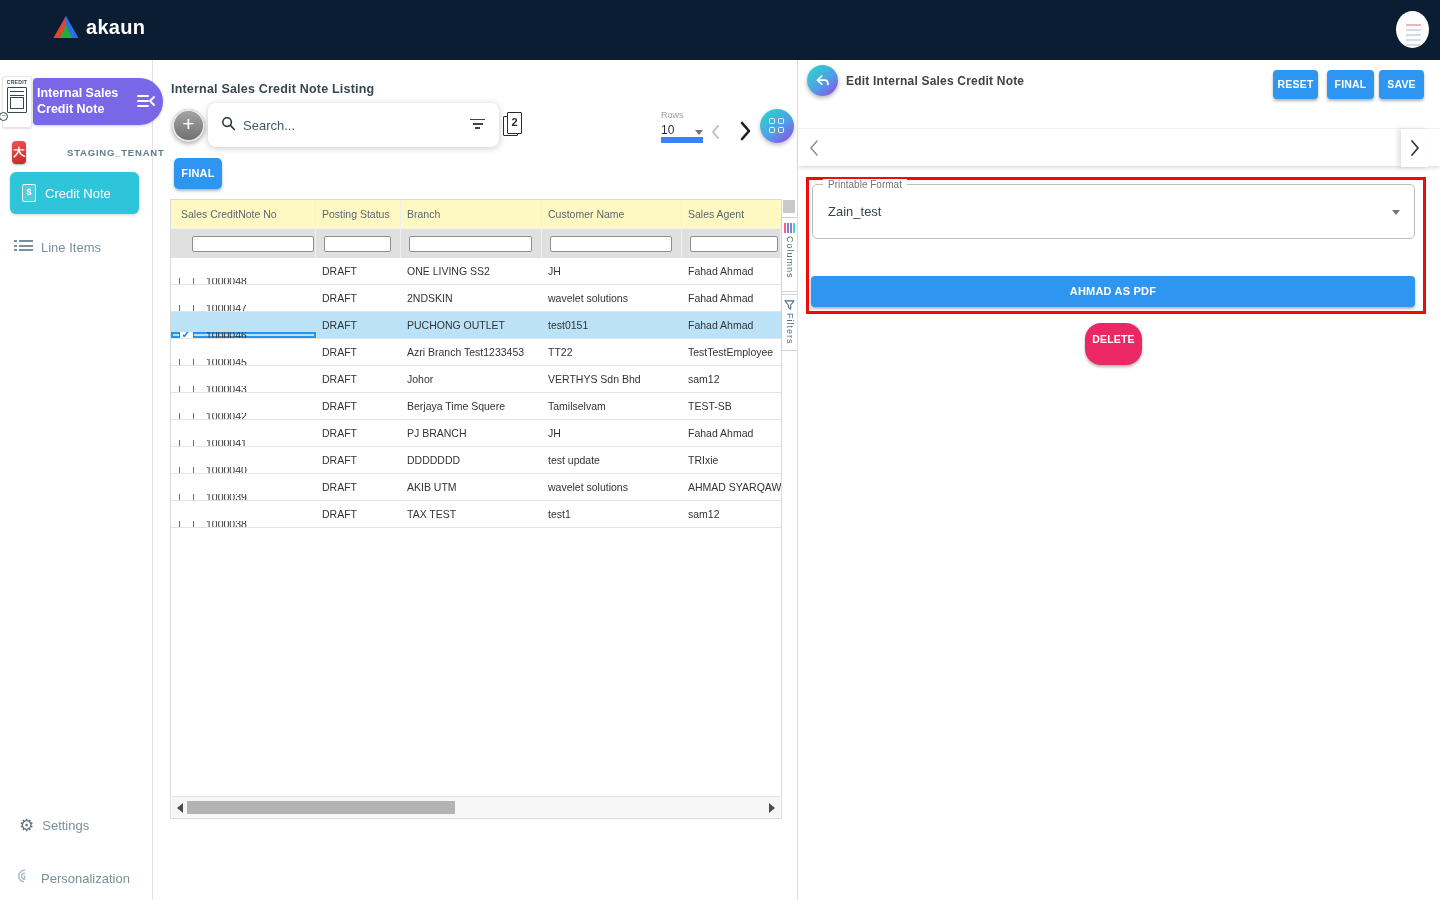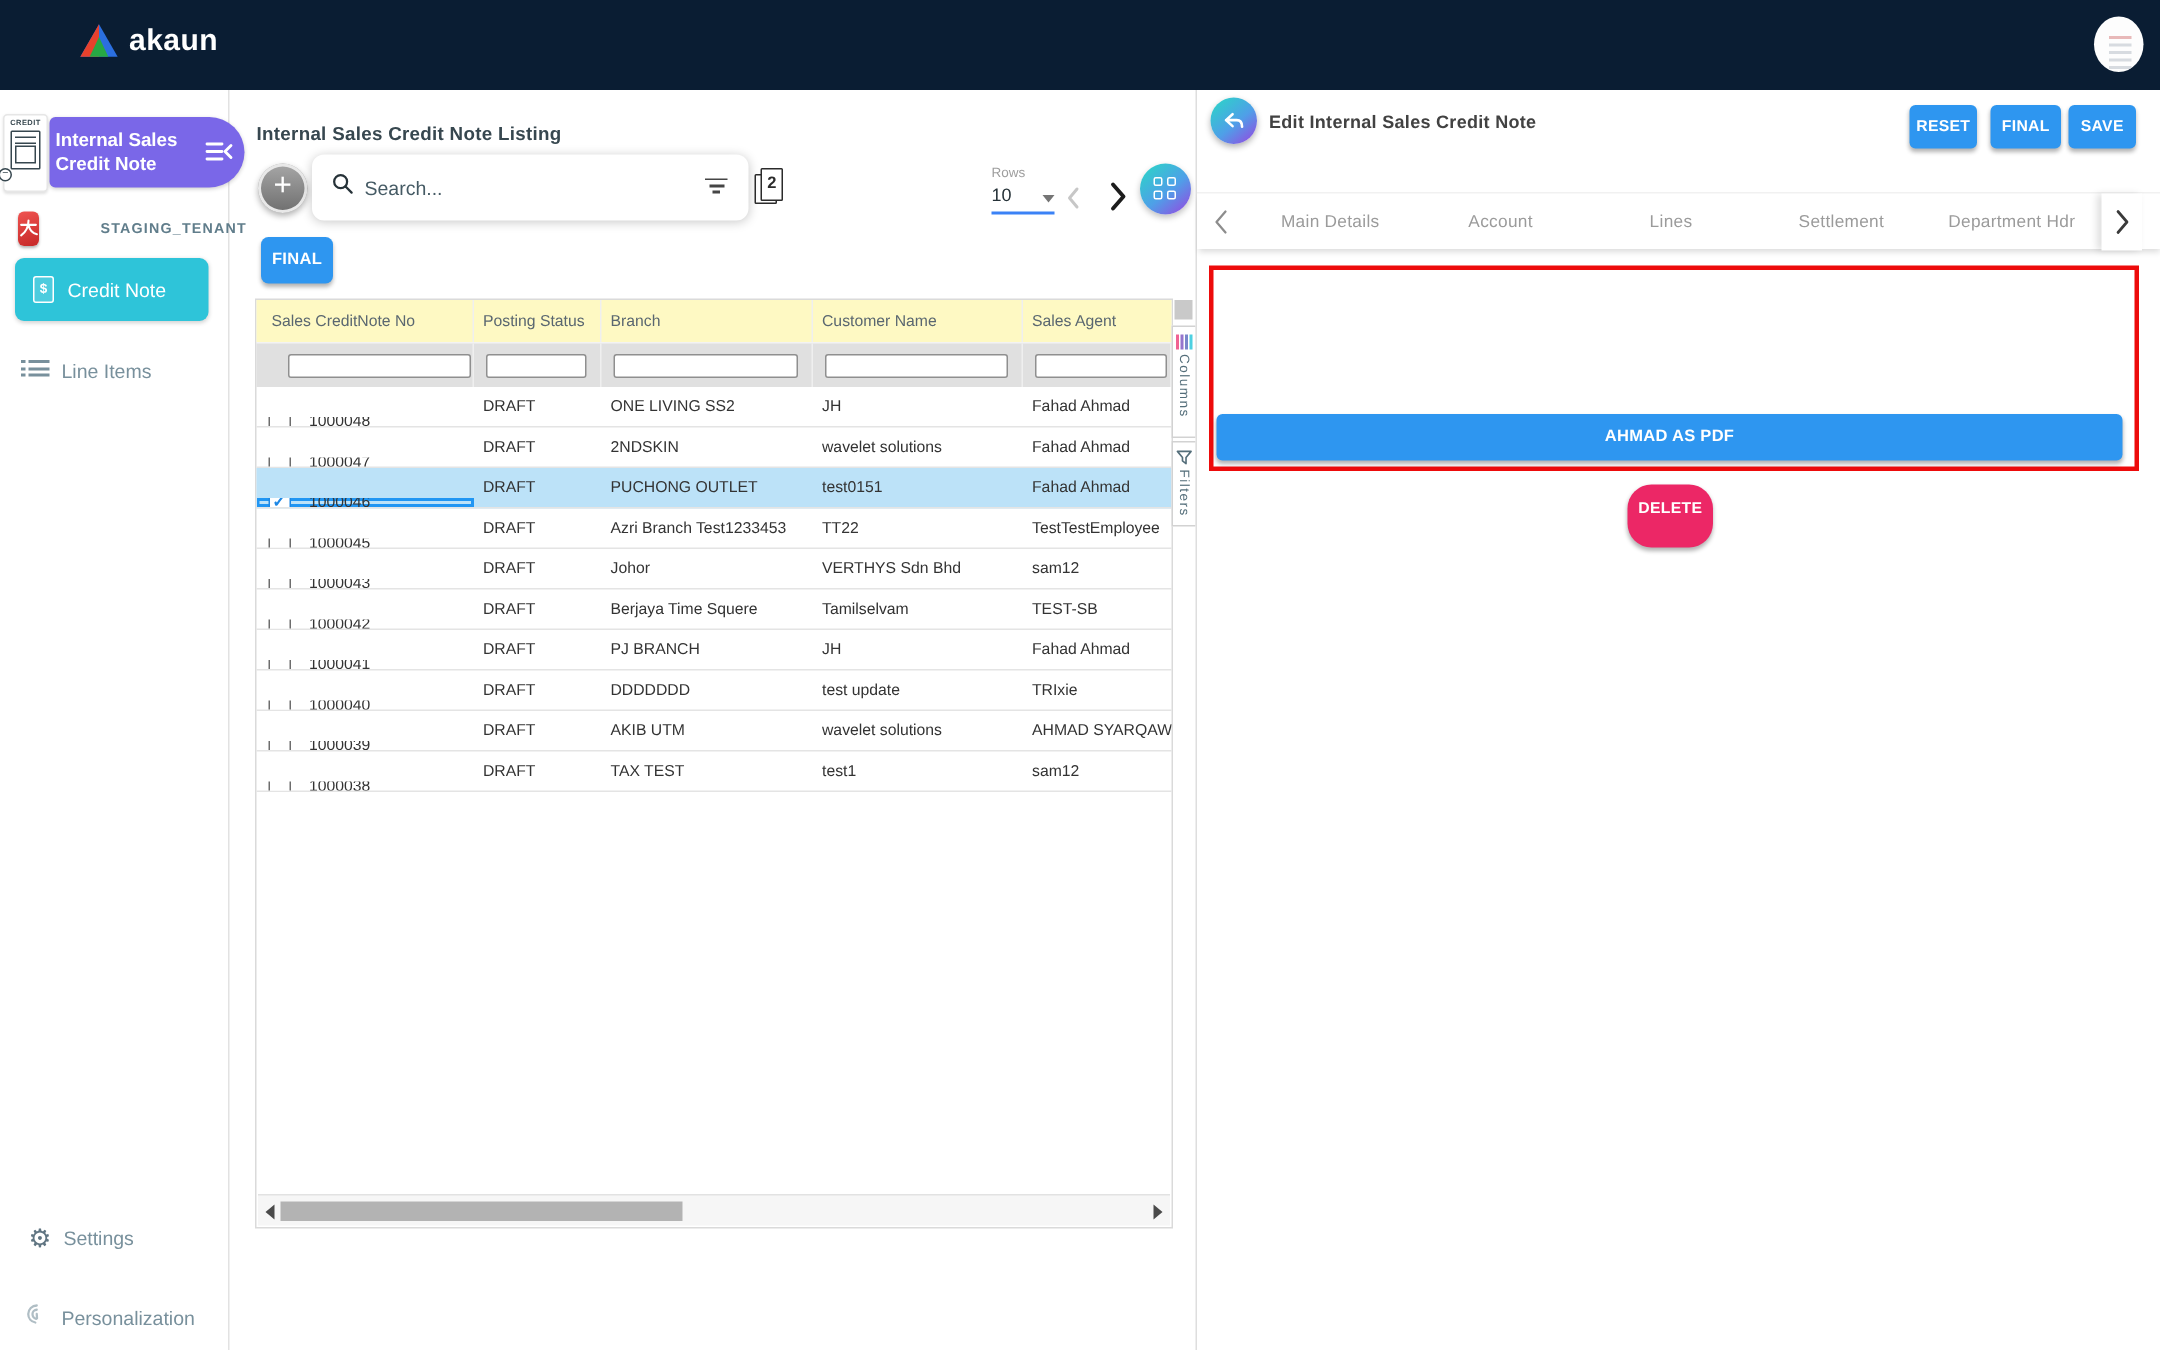--- a/index.html
+++ b/index.html
@@ -46,21 +46,21 @@
   .search-box input { border:none; outline:none; flex:1; font-size:13px; color:#37474f; font-family:inherit; background:transparent; margin-left:7px; }
   .search-box input::placeholder { color:#455a64; opacity:1; }
   .mag { margin-left:13px; }
   .filterlines { margin-right:14px; width:15px; }
   .filterlines i { display:block; height:1.6px; background:#454545; margin:0 auto 2.6px; }
   .filterlines i:nth-child(1){width:15px;} .filterlines i:nth-child(2){width:10px;} .filterlines i:nth-child(3){width:5px;}
   .copy2 { position:absolute; left:503px; top:112px; width:22px; height:28px; }
   .copy2 .back { position:absolute; left:0; top:4px; width:15px; height:20px; border:1.6px solid #2b2b2b; border-radius:1px; }
   .copy2 .front { position:absolute; left:4px; top:0; width:15px; height:22px; border:1.6px solid #2b2b2b; border-radius:1px; background:#fff; font-size:11px; font-weight:bold; color:#2b2b2b; text-align:center; line-height:19px; }
   .rows-lbl { position:absolute; left:661px; top:110px; font-size:9px; color:#9e9e9e; }
-  .rows-select { position:absolute; left:661px; top:123px; width:42px; height:20px; border-bottom:2px solid #3b82f6; font-size:12px; color:#263238; }
+  .rows-select { position:absolute; left:661px; top:123px; width:42px; height:20px; border-bottom:6px solid #3b82f6; font-size:12px; color:#263238; }
   .rows-select .caret { position:absolute; right:0; top:7px; width:0; height:0; border-left:4px solid transparent; border-right:4px solid transparent; border-top:5px solid #757575; }
   .pg-prev { position:absolute; left:708px; top:123px; }
   .pg-next { position:absolute; left:736px; top:120px; }
   .grid-btn { position:absolute; left:760px; top:109px; width:34px; height:34px; border-radius:50%; background:linear-gradient(140deg,#2cd4c8 5%,#4f9fe8 55%,#9b41e0 100%); box-shadow:0 2px 4px rgba(0,0,0,.25); }
   .grid-ic { position:absolute; left:9px; top:9px; width:16px; height:16px; display:grid; grid-template-columns:6px 6px; grid-template-rows:6px 6px; gap:3px; }
   .grid-ic i { border:1.4px solid #fff; border-radius:1.5px; }
   .final-btn-mid { position:absolute; left:174px; top:158px; width:48px; height:31px; background:#2E96F0; border-radius:5px; box-shadow:0 2px 3px rgba(0,0,0,.3); color:#fff; font-size:11px; font-weight:bold; text-align:center; line-height:31px; letter-spacing:.2px; }
 
   
   .table-wrap { position:absolute; left:170px; top:199px; width:612px; height:620px; border:1px solid #dadada; background:#fff; }
@@ -402,32 +402,30 @@
   <div class="hbtn reset">RESET</div>
   <div class="hbtn final">FINAL</div>
   <div class="hbtn save">SAVE</div>
 
   <div class="tabbar">
     <span class="chev-l">
       <svg width="12" height="18" viewBox="0 0 12 18">
           <path d="M9 2 L3 9 L9 16" stroke="#8d8d8d" stroke-width="1.5" fill="none" stroke-linecap="round" stroke-linejoin="round"></path>
         </svg>
     </span>
-    <div class="tabs">
-      <div class="tab">Main Details</div>
-      <div class="tab">Account</div>
-      <div class="tab">Lines</div>
-      <div class="tab">Settlement</div>
-      <div class="tab">Department Hdr</div>
-    </div>
     <div class="chev-box">
       <svg width="12" height="18" viewBox="0 0 12 18">
           <path d="M3 2 L9 9 L3 16" stroke="#3a3a3a" stroke-width="1.8" fill="none" stroke-linecap="round" stroke-linejoin="round"></path>
         </svg>
     </div>
   </div>
 
   <div class="redbox"></div>
 
+  <div class="pf-fieldset">
+    <span class="pf-legend">Printable Format</span>
+    <span class="pf-value">Zain_test</span>
+    <span class="pf-caret"></span>
+  </div>
 
   <div class="export-btn">AHMAD AS PDF</div>
   <div class="delete-btn">DELETE</div>
 </div>
 
 </body></html>

